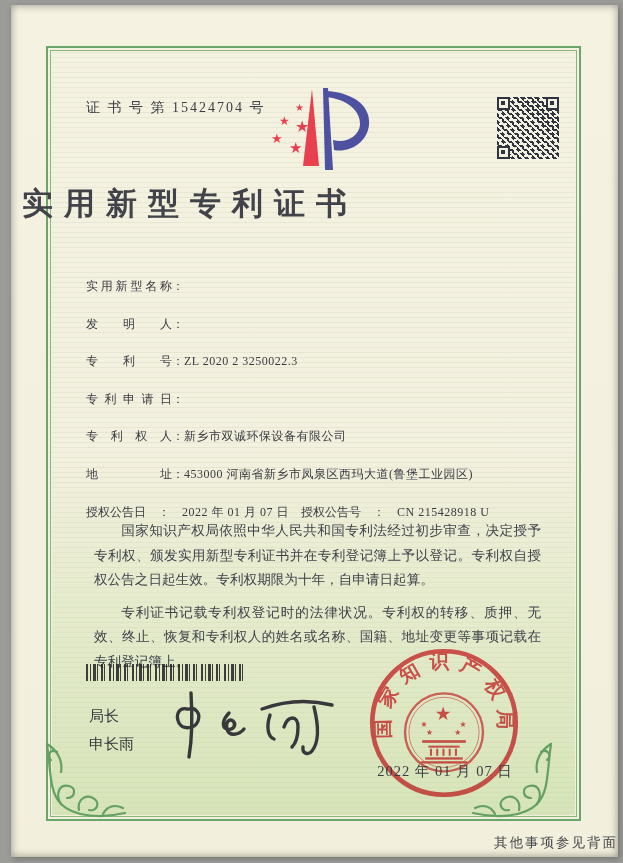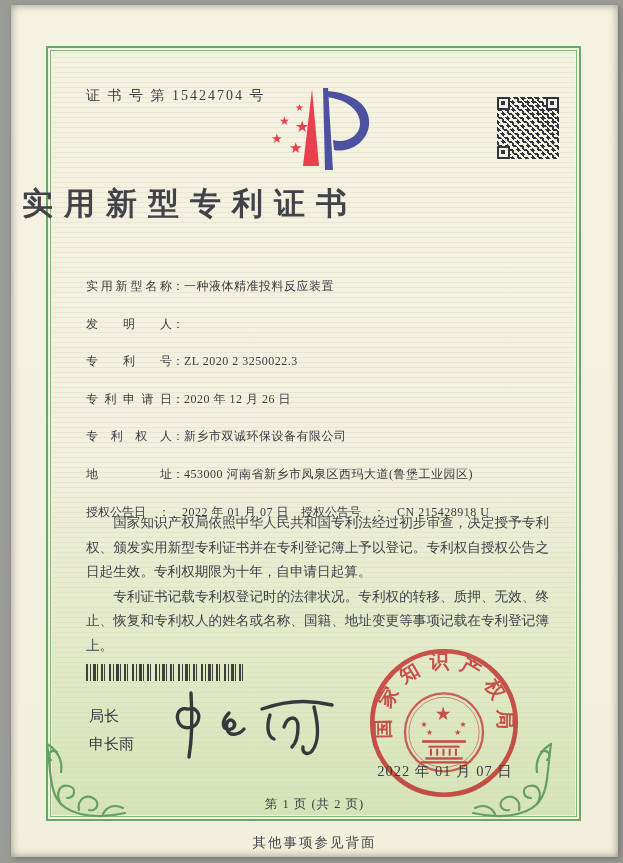--- a/index.html
+++ b/index.html
@@ -8,45 +8,45 @@
     background:linear-gradient(180deg,#f6f2e2 0%,#f4f0df 60%,#f2efdc 100%);
     box-shadow:0 0 8px rgba(0,0,0,.4) inset,2px 2px 6px rgba(0,0,0,.25);}
   .frame{position:absolute;left:35px;top:41px;width:535px;height:775px;
     border:2.5px solid #69a667;box-sizing:border-box;}
   .frame-inner{position:absolute;inset:2px;border:1.2px solid #84b67e;}
   .tint{position:absolute;inset:4px;
     background:linear-gradient(180deg,rgba(233,238,215,0) 0%,rgba(233,238,215,0) 52%,rgba(210,228,180,.40) 72%,rgba(198,221,163,.62) 100%);}
   .lines{position:absolute;inset:4px;
     background:repeating-linear-gradient(180deg,rgba(120,168,105,.12) 0 1px,rgba(120,168,105,0) 1px 5px);}
   .abs{position:absolute;}
-  .certno{left:75px;top:82px;font-size:14px;letter-spacing:2px;color:#3d3d45;}
+  .certno{left:75px;top:94px;font-size:14px;letter-spacing:2px;color:#3d3d45;}
   .title{left:0;right:0;top:178px;text-align:left;font-size:31px;font-weight:700;
     letter-spacing:11px;text-indent:11px;color:#42434a;}
   .fields{left:75px;top:272px;width:470px;color:#3a3b42;font-size:12px;}
   .frow{display:flex;margin-bottom:18.6px;line-height:19px;white-space:nowrap;}
   .flabel{display:inline-block;width:86px;text-align:justify;text-align-last:justify;}
   .fvalue{letter-spacing:.5px;}
   .grow{display:flex;line-height:19px;white-space:nowrap;gap:12px;}
   .g2{}
   .paras{left:75px;top:506px;width:463px;font-size:13.6px;line-height:24.6px;
     text-align:justify;color:#3f434a;}
-  .paras p{margin:0;text-indent:2em;}
+  .paras p{margin:8px;text-indent:2em;}
   .barcode{left:75px;top:659px;width:160px;height:17px;
     background:repeating-linear-gradient(90deg,#202020 0 2px,transparent 2px 4px,
     #202020 4px 5px,transparent 5px 7px,#202020 7px 10px,transparent 10px 11px,
     #202020 11px 12px,transparent 12px 15px,#202020 15px 17px,transparent 17px 18px,
     #202020 18px 19px,transparent 19px 23px);opacity:.85;}
   .signer{left:78px;top:697px;font-size:15px;line-height:28px;color:#35363d;
     font-family:"Liberation Sans","DejaVu Sans",sans-serif;}
   .sig-svg{left:148px;top:678px;}
   .seal{left:355px;top:640px;width:156px;height:156px;opacity:.93;mix-blend-mode:multiply;}
   .seal-date{left:348px;top:757px;width:172px;text-align:center;font-size:14.5px;
     color:#3c3d44;letter-spacing:1px;z-index:5;}
   .pagenum{left:0;right:0;top:791px;text-align:center;font-size:12.5px;color:#3e3f46;letter-spacing:1px;}
-  .backnote{left:0;right:0;top:829px;text-align:center;font-size:13.5px;color:#43454c;letter-spacing:2px;}
+  .backnote{left:0;right:0;top:829px;text-align:right;font-size:13.5px;color:#43454c;letter-spacing:2px;}
   .qr{left:486px;top:92px;width:62px;height:62px;}
   .qr-noise{position:absolute;inset:0;
     background:
       repeating-linear-gradient(45deg,rgba(244,240,224,0) 0 3px,rgba(244,240,224,1) 3px 5px),
       repeating-linear-gradient(0deg,#2e3540 0 2px,transparent 2px 4px),
       repeating-linear-gradient(90deg,#2e3540 0 2px,transparent 2px 5px);}
   .finder{position:absolute;width:13px;height:13px;border:2.5px solid #2e3540;
     background:#f4f0e0;box-sizing:border-box;}
   .finder .dot{position:absolute;left:2px;top:2px;width:4px;height:4px;background:#2e3540;}
   .f-tl{left:0;top:0}.f-tr{right:0;top:0}.f-bl{left:0;bottom:0}
@@ -93,35 +93,33 @@
         <span class="dot"></span>
       </div>
   </div>
 
   <div class="abs title">实用新型专利证书</div>
 
   <div class="abs fields">
     <div class="frow">
       <span class="flabel">实用新型名称</span>
         <span>：</span>
-        <span class="fvalue">一种液体精准投料反应装置</span>
     </div>
     <div class="frow">
       <span class="flabel">发明人</span>
         <span>：</span>
     </div>
     <div class="frow">
       <span class="flabel">专利号</span>
         <span>：</span>
         <span class="fvalue">ZL 2020 2 3250022.3</span>
     </div>
     <div class="frow">
       <span class="flabel">专利申请日</span>
         <span>：</span>
-        <span class="fvalue">2020 年 12 月 26 日</span>
     </div>
     <div class="frow">
       <span class="flabel">专利权人</span>
         <span>：</span>
         <span class="fvalue">新乡市双诚环保设备有限公司</span>
     </div>
     <div class="frow">
       <span class="flabel">地址</span>
         <span>：</span>
         <span class="fvalue">453000 河南省新乡市凤泉区西玛大道(鲁堡工业园区)</span>
@@ -203,16 +201,15 @@
     <g fill="none" stroke="#63a061" stroke-width="2.2" stroke-linecap="round">
       <path d="M6,4 C10,30 8,52 20,64 C32,76 58,79 84,73"></path>
       <path d="M20,64 C14,54 18,44 28,46 C36,48 34,58 26,58"></path>
       <path d="M38,70 C36,60 44,54 52,58 C60,62 56,72 48,70"></path>
       <path d="M6,4 C16,10 22,20 20,32"></path>
       <path d="M10,20 C5,16 9,8 16,12"></path>
       <path d="M62,74 C66,66 74,64 82,68"></path>
     </g>
   </svg>
 
-  <div class="abs pagenum">第 1 页 (共 2 页)</div>
   <div class="abs backnote">其他事项参见背面</div>
 
 </div>
 
 </body></html>

